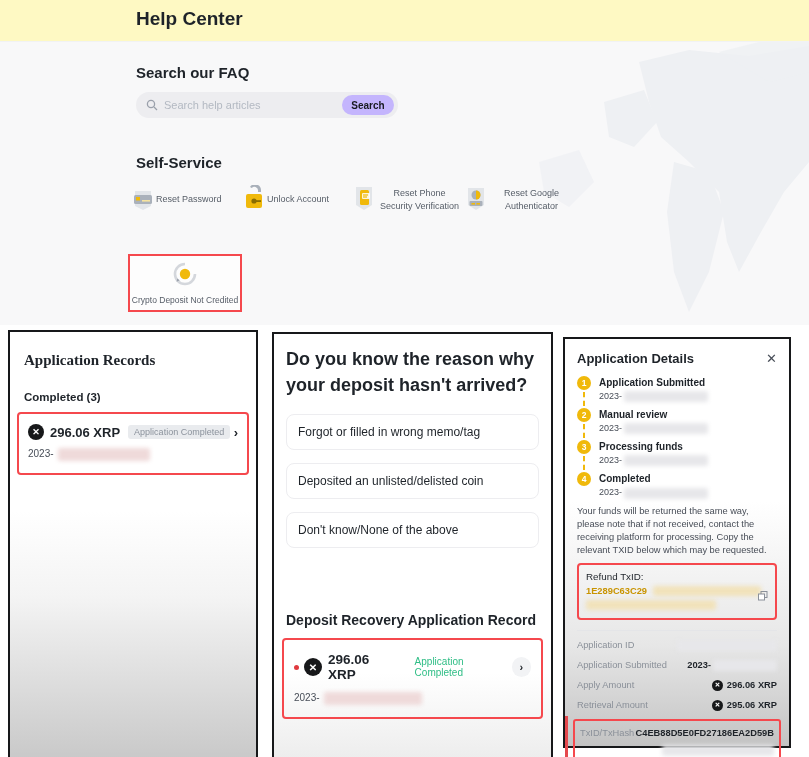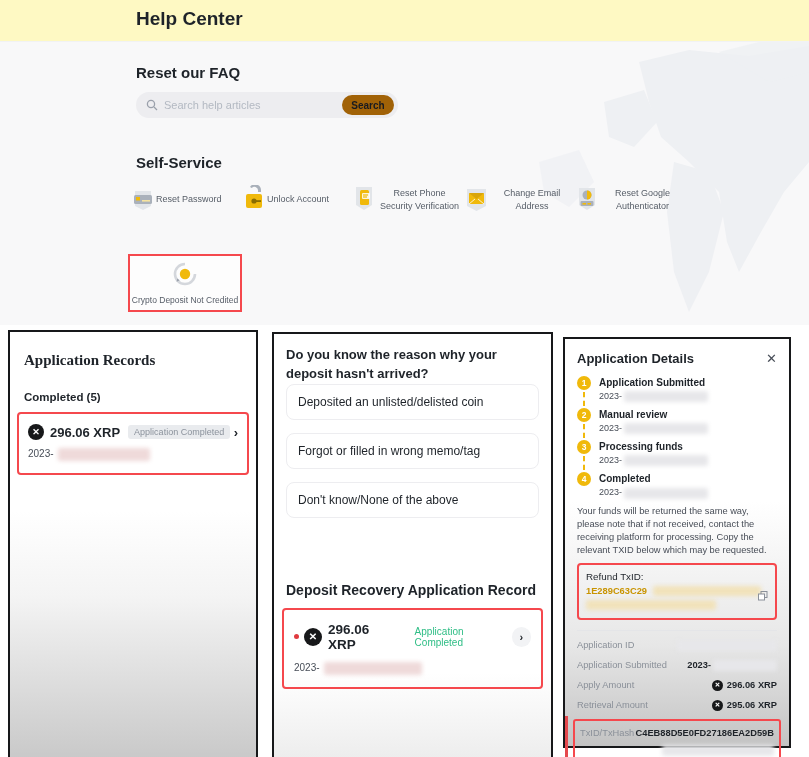--- a/index.html
+++ b/index.html
@@ -10,21 +10,21 @@
   .topbar { position:absolute; left:0; top:0; width:809px; height:42px; background:#fef9c3; border-bottom:1px solid #f1f2f4; z-index:3; }
   .topbar h1 { position:absolute; left:136px; top:8px; font-size:19px; font-weight:700; color:#1e2329; }
 
   
   .hero { position:absolute; left:0; top:42px; width:809px; height:283px; background:#f8f8f9; overflow:hidden; }
   .worldmap { position:absolute; right:0; top:0; opacity:1; }
   .faq-title { position:absolute; left:136px; top:22px; font-size:15px; font-weight:700; color:#1e2329; }
   .searchbar { position:absolute; left:136px; top:50px; width:262px; height:26px; background:#ededf0; border-radius:13px; display:flex; align-items:center; padding:0 4px 0 10px; }
   .searchbar input { flex:1; border:none; background:transparent; outline:none; font-size:11px; color:#1e2329; font-family:"Liberation Sans", sans-serif; }
   .searchbar input::placeholder { color:#b3b9c2; }
-  .search-btn { width:52px; height:20px; background:#a16207; border:none; border-radius:10px; font-size:10px; font-weight:700; color:#181a20; cursor:pointer; font-family:"Liberation Sans", sans-serif; }
+  .search-btn { width:52px; height:20px; background:#c4b5fd; border:none; border-radius:10px; font-size:10px; font-weight:700; color:#181a20; cursor:pointer; font-family:"Liberation Sans", sans-serif; }
   .ss-title { position:absolute; left:136px; top:112px; font-size:15px; font-weight:700; color:#1e2329; }
   .ss-row { position:absolute; left:130px; top:135px; width:556px; display:flex; }
   .ss-item { width:111px; display:flex; flex-direction:row; align-items:center; cursor:pointer; }
   .ss-item .ico { height:30px; display:flex; align-items:flex-end; justify-content:center; margin-top:6px; }
   .ss-item .lbl { margin-top:9px; font-size:9px; color:#565d67; text-align:center; line-height:1.35; max-width:100px; }
   .highlight-tile { position:absolute; left:128px; top:212px; width:114px; height:58px; border:2px solid #f5484d; background:#fdfdfd; display:flex; flex-direction:column; align-items:center; justify-content:center; cursor:pointer; }
   .highlight-tile .lbl { margin-top:5px; font-size:8.5px; color:#565d67; }
 
   
   .panel { position:absolute; border:2px solid #17181a; background:#fff; z-index:2; }
@@ -46,21 +46,21 @@
   .panel-left .hd { margin:20px 14px 0; font-size:15px; font-weight:700; color:#1e2329;font-family:Liberation Serif, serif; }
   .panel-left .sub { margin:22px 14px 0; font-size:11.5px; font-weight:700; color:#1e2329; }
   .rec-card { margin:9px 7px 0; border:2px solid #f5484d; border-radius:4px; padding:10px 9px 12px; cursor:pointer; background:transparent; }
   .rec-row { display:flex; align-items:center; }
   .rec-amt { font-size:13px; font-weight:700; color:#1e2329; margin-left:6px; }
   .rec-badge { margin-left:8px; background:#e9ebee; color:#8b929c; font-size:9px; padding:2px 6px; border-radius:3px; }
   .rec-chev { margin-left:auto; font-size:13px; font-weight:700; color:#1e2329; }
   .rec-date { margin-top:8px; font-size:10px; color:#474d57; }
 
   
-  .panel-mid .hd { margin:12px 12px 0; font-size:13px; font-weight:700; color:#1e2329; line-height:1.45; }
+  .panel-mid .hd { margin:12px 12px 0; font-size:18px; font-weight:700; color:#1e2329; line-height:1.45; }
   .opt { margin:0 12px; border:1px solid #ededf0; border-radius:8px; padding:10px 11px; font-size:12px; color:#1e2329; cursor:pointer; background:#fff; }
   .opt1 { margin-top:16px; } .opt + .opt { margin-top:13px; }
   .mid-sec-title { margin:64px 12px 0; font-size:14px; font-weight:700; color:#1e2329; }
   .rec-card-mid { margin:10px 8px 0; border:2px solid #f5484d; border-radius:4px; padding:12px 10px; cursor:pointer; }
   .dot-red { width:5px; height:5px; border-radius:50%; background:#e03a3f; margin-right:5px; flex:none; }
   .status-green { margin-left:16px; font-size:10px; color:#2ebd85; }
   .chev-circle { margin-left:auto; width:20px; height:20px; border-radius:50%; background:#f2f3f5; display:flex; align-items:center; justify-content:center; font-size:11px; font-weight:700; color:#1e2329; }
 
   
   .panel-right .inner { padding:10px 12px 0; position:relative; }
@@ -103,21 +103,21 @@
     <svg class="worldmap" width="420" height="283" viewBox="0 0 420 283">
       <g fill="#eef0f3">
         <path d="M250 20 L300 8 L360 14 L420 4 L420 120 L395 150 L372 190 L350 230 L338 200 L330 150 L300 120 L272 95 L260 60 Z"></path>
         <path d="M285 120 L320 130 L335 170 L320 230 L300 270 L285 230 L278 170 Z"></path>
         <path d="M215 60 L255 48 L268 80 L245 105 L220 95 Z"></path>
         <path d="M150 120 L190 108 L205 140 L180 165 L155 150 Z" opacity="0.7"></path>
         <path d="M330 10 L370 0 L420 0 L420 30 L380 40 Z" opacity="0.8"></path>
       </g>
     </svg>
 
-    <div class="faq-title">Reset our FAQ</div>
+    <div class="faq-title">Search our FAQ</div>
 
     <div class="searchbar">
       <svg width="12" height="12" viewBox="0 0 12 12" style="margin-right:6px;flex:none;">
         <circle cx="5" cy="5" r="3.6" fill="none" stroke="#9aa0ab" stroke-width="1.3"></circle>
         <line x1="8" y1="8" x2="11" y2="11" stroke="#9aa0ab" stroke-width="1.3"></line>
       </svg>
       <input type="text" placeholder="Search help articles" style="">
       <button class="search-btn">Search</button>
     </div>
 
@@ -150,31 +150,20 @@
         <span class="ico">
           <svg width="24" height="28" viewBox="0 0 24 28">
             <path d="M4 2 h16 v18 l-8 5 -8-5 Z" fill="#e2e5e9"></path>
             <rect x="8" y="5" width="9" height="15" rx="1.5" fill="#f0b90b"></rect>
             <rect x="10" y="8" width="8" height="6" rx="1" fill="#fff" opacity="0.85"></rect>
             <line x1="11" y1="10" x2="16" y2="10" stroke="#f0b90b" stroke-width="1.2"></line>
             <line x1="11" y1="12" x2="15" y2="12" stroke="#f0b90b" stroke-width="1.2"></line>
           </svg>
         </span>
         <span class="lbl">Reset Phone Security Verification</span>
-      </div>
-      <div class="ss-item">
-        <span class="ico">
-          <svg width="27" height="26" viewBox="0 0 27 26">
-            <path d="M4 2 h19 v17 l-9.5 5 -9.5-5 Z" fill="#e2e5e9"></path>
-            <rect x="6" y="6" width="15" height="11" rx="1" fill="#f0b90b"></rect>
-            <path d="M6 6 l7.5 6 7.5-6 Z" fill="#d9a509"></path>
-            <path d="M6 17 l6-5 M21 17 l-6-5" stroke="#fff" stroke-width="0.8" fill="none"></path>
-          </svg>
-        </span>
-        <span class="lbl">Change Email Address</span>
       </div>
       <div class="ss-item">
         <span class="ico">
           <svg width="26" height="27" viewBox="0 0 26 27">
             <path d="M5 2 h16 v17 l-8 5 -8-5 Z" fill="#e2e5e9"></path>
             <circle cx="13" cy="9" r="4.5" fill="#aab1bb"></circle>
             <path d="M13 4.5 a4.5 4.5 0 0 1 0 9 Z" fill="#f0b90b"></path>
             <rect x="6.5" y="15" width="13" height="5" rx="1" fill="#aab1bb"></rect>
             <rect x="8.5" y="17" width="3.5" height="1.6" fill="#f0b90b"></rect>
             <rect x="13.5" y="17" width="3.5" height="1.6" fill="#f0b90b"></rect>
@@ -191,39 +180,39 @@
           <path d="M4.2 16.5 l2.6 1.8 -3.2 1.4 Z" fill="#9aa0ab"></path>
           <circle cx="12" cy="12" r="5.2" fill="#f0b90b"></circle>
         </svg>
       </span>
       <span class="lbl">Crypto Deposit Not Credited</span>
     </div>
   </div>
 
   <div class="panel panel-left">
     <div class="hd">Application Records</div>
-    <div class="sub">Completed (5)</div>
+    <div class="sub">Completed (3)</div>
     <div class="rec-card">
       <div class="rec-row">
         <span class="coin" style="width:16px;height:16px;font-size:9px;">✕</span>
         <span class="rec-amt">296.06 XRP</span>
         <span class="rec-badge">Application Completed</span>
         <span class="rec-chev">›</span>
       </div>
       <div class="rec-date">
         <span>2023-</span>
         <span class="blur blur-pink" style="width:92px;height:13px;margin-left:2px;"></span>
       </div>
     </div>
   </div>
 
   <div class="panel panel-mid">
     <div class="hd">Do you know the reason why your deposit hasn't arrived?</div>
+    <div class="opt opt1">Forgot or filled in wrong memo/tag</div>
     <div class="opt">Deposited an unlisted/delisted coin</div>
-    <div class="opt opt1">Forgot or filled in wrong memo/tag</div>
     <div class="opt">Don't know/None of the above</div>
 
     <div class="mid-sec-title">Deposit Recovery Application Record</div>
     <div class="rec-card-mid">
       <div class="rec-row">
         <span class="dot-red"></span>
         <span class="coin" style="width:18px;height:18px;font-size:10px;">✕</span>
         <span class="rec-amt" style="font-size:13.5px;">296.06 XRP</span>
         <span class="status-green">Application Completed</span>
         <span class="chev-circle">

